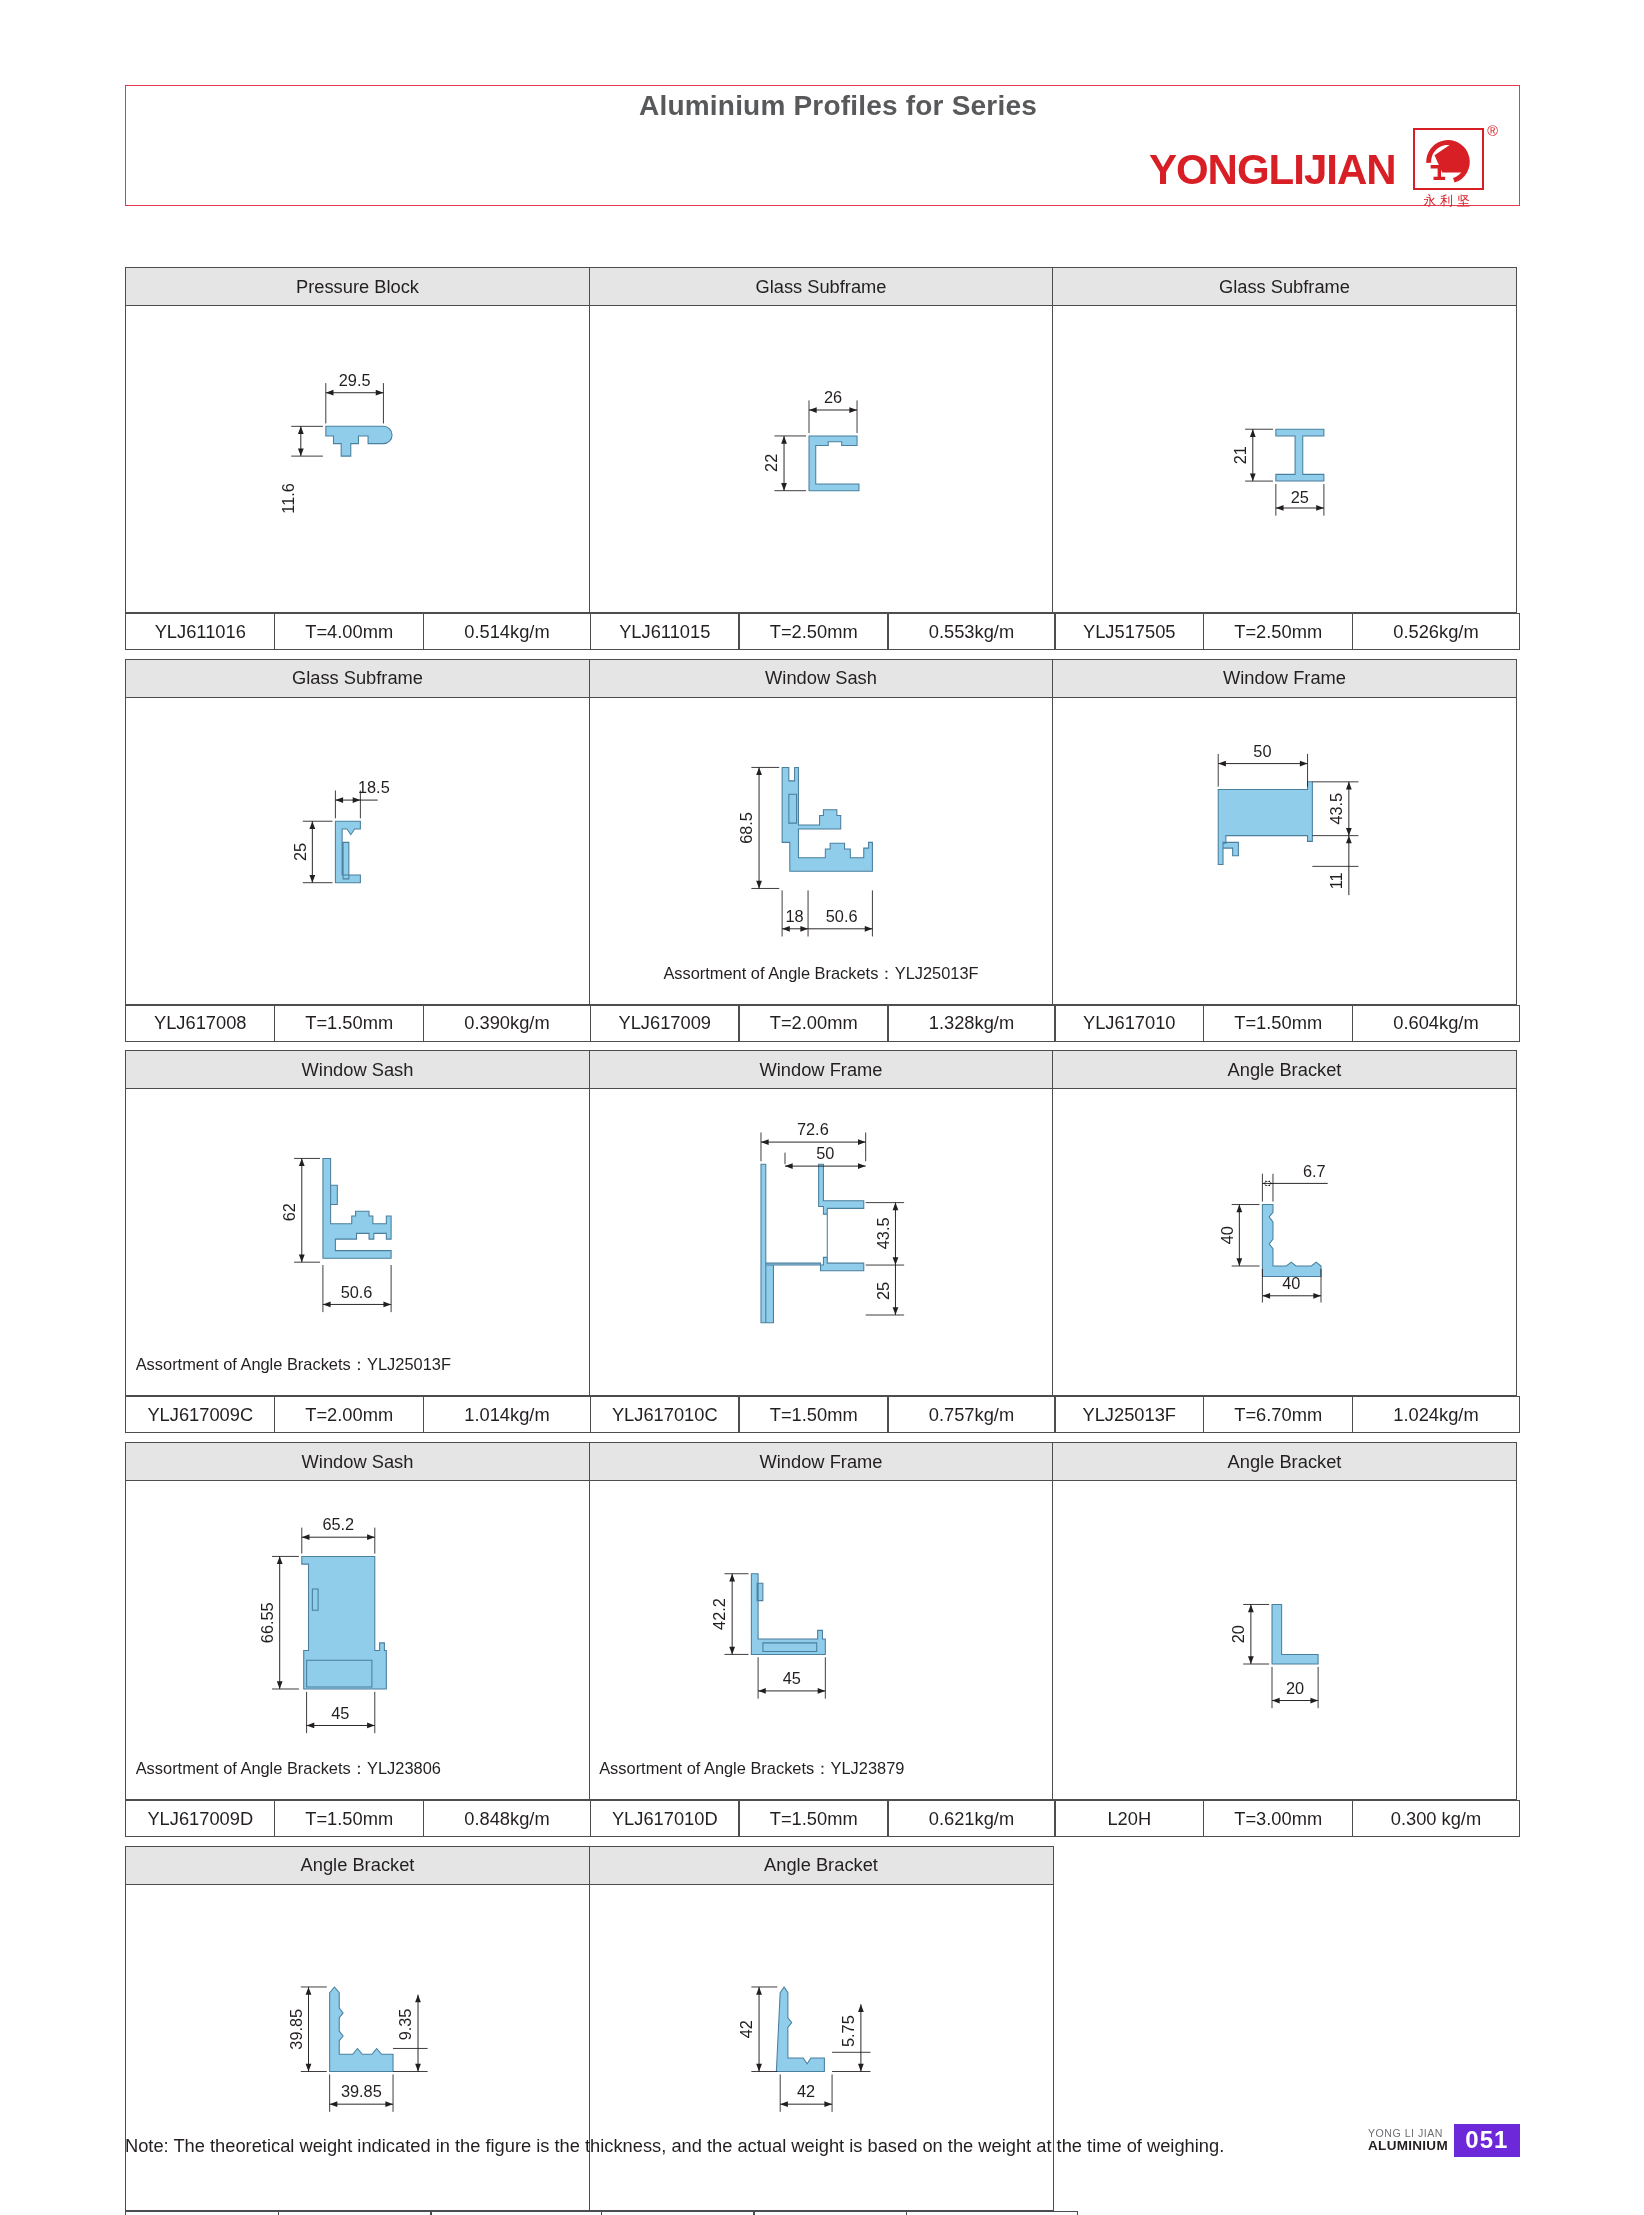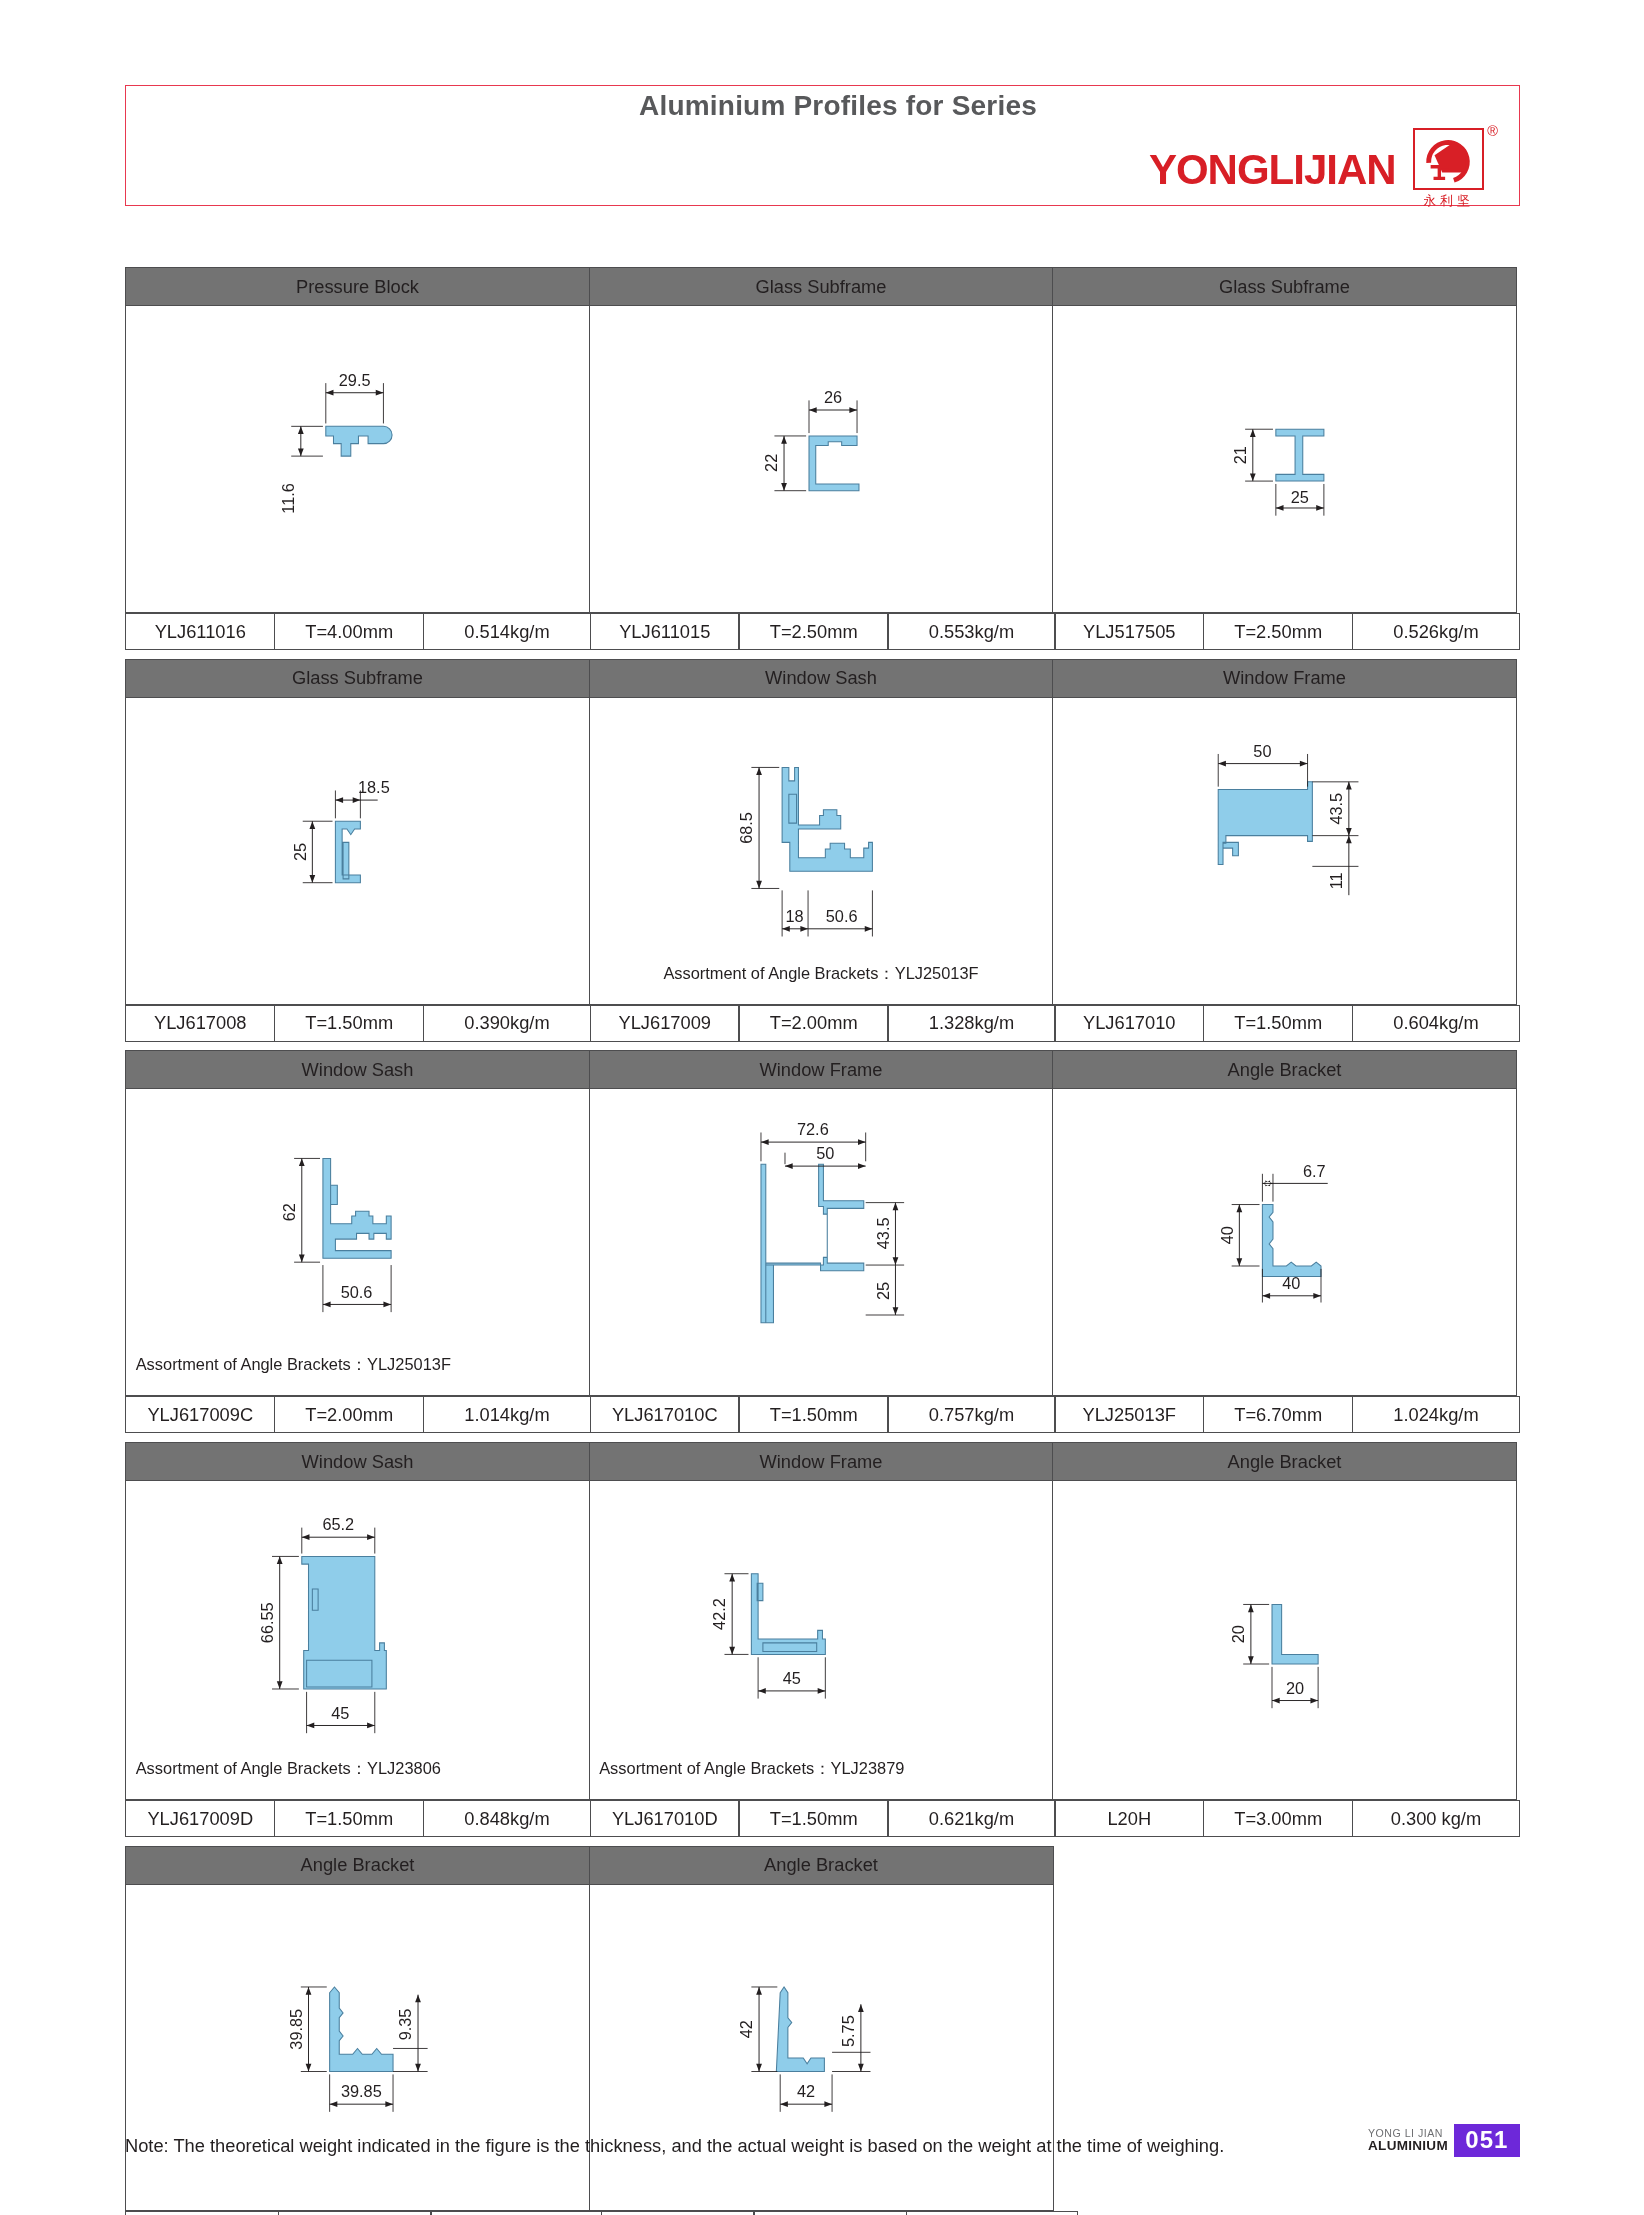--- a/index.html
+++ b/index.html
@@ -18,21 +18,21 @@
 
   
   .sheet{position:absolute;left:125px;top:267px;width:1395px;}
   .block{width:100%;margin-bottom:8.7px;}
   .brow{display:flex;width:100%;}
   .cell{box-sizing:border-box;position:relative;}
   .c-w3{width:465px;}
   .c-spacer{flex:1;}
 
   .titlebar{border:1.5px solid #4d4d4f;border-bottom:1.5px solid #4d4d4f;height:39px;
-       display:flex;align-items:center;justify-content:center;font-size:18.3px;color:#231f20;background:#737373;}
+       display:flex;align-items:center;justify-content:center;font-size:18.3px;color:#231f20;background:#e5e5e5;}
   .titlebar + .titlebar{margin-left:-1.5px;}
 
   .drawbox{border:1.5px solid #4d4d4f;border-top:none;height:307px;position:relative;background:#fff;overflow:hidden;}
   .drawbox + .drawbox{margin-left:-1.5px;}
   .drawbox.tall{height:319px;}
   .drawbox.tall2{height:326px;}
 
   .assort{position:absolute;left:9.7px;bottom:19px;font-size:16.4px;color:#231f20;white-space:nowrap;}
   .assort.ctr{left:0;width:100%;text-align:center;}
 

